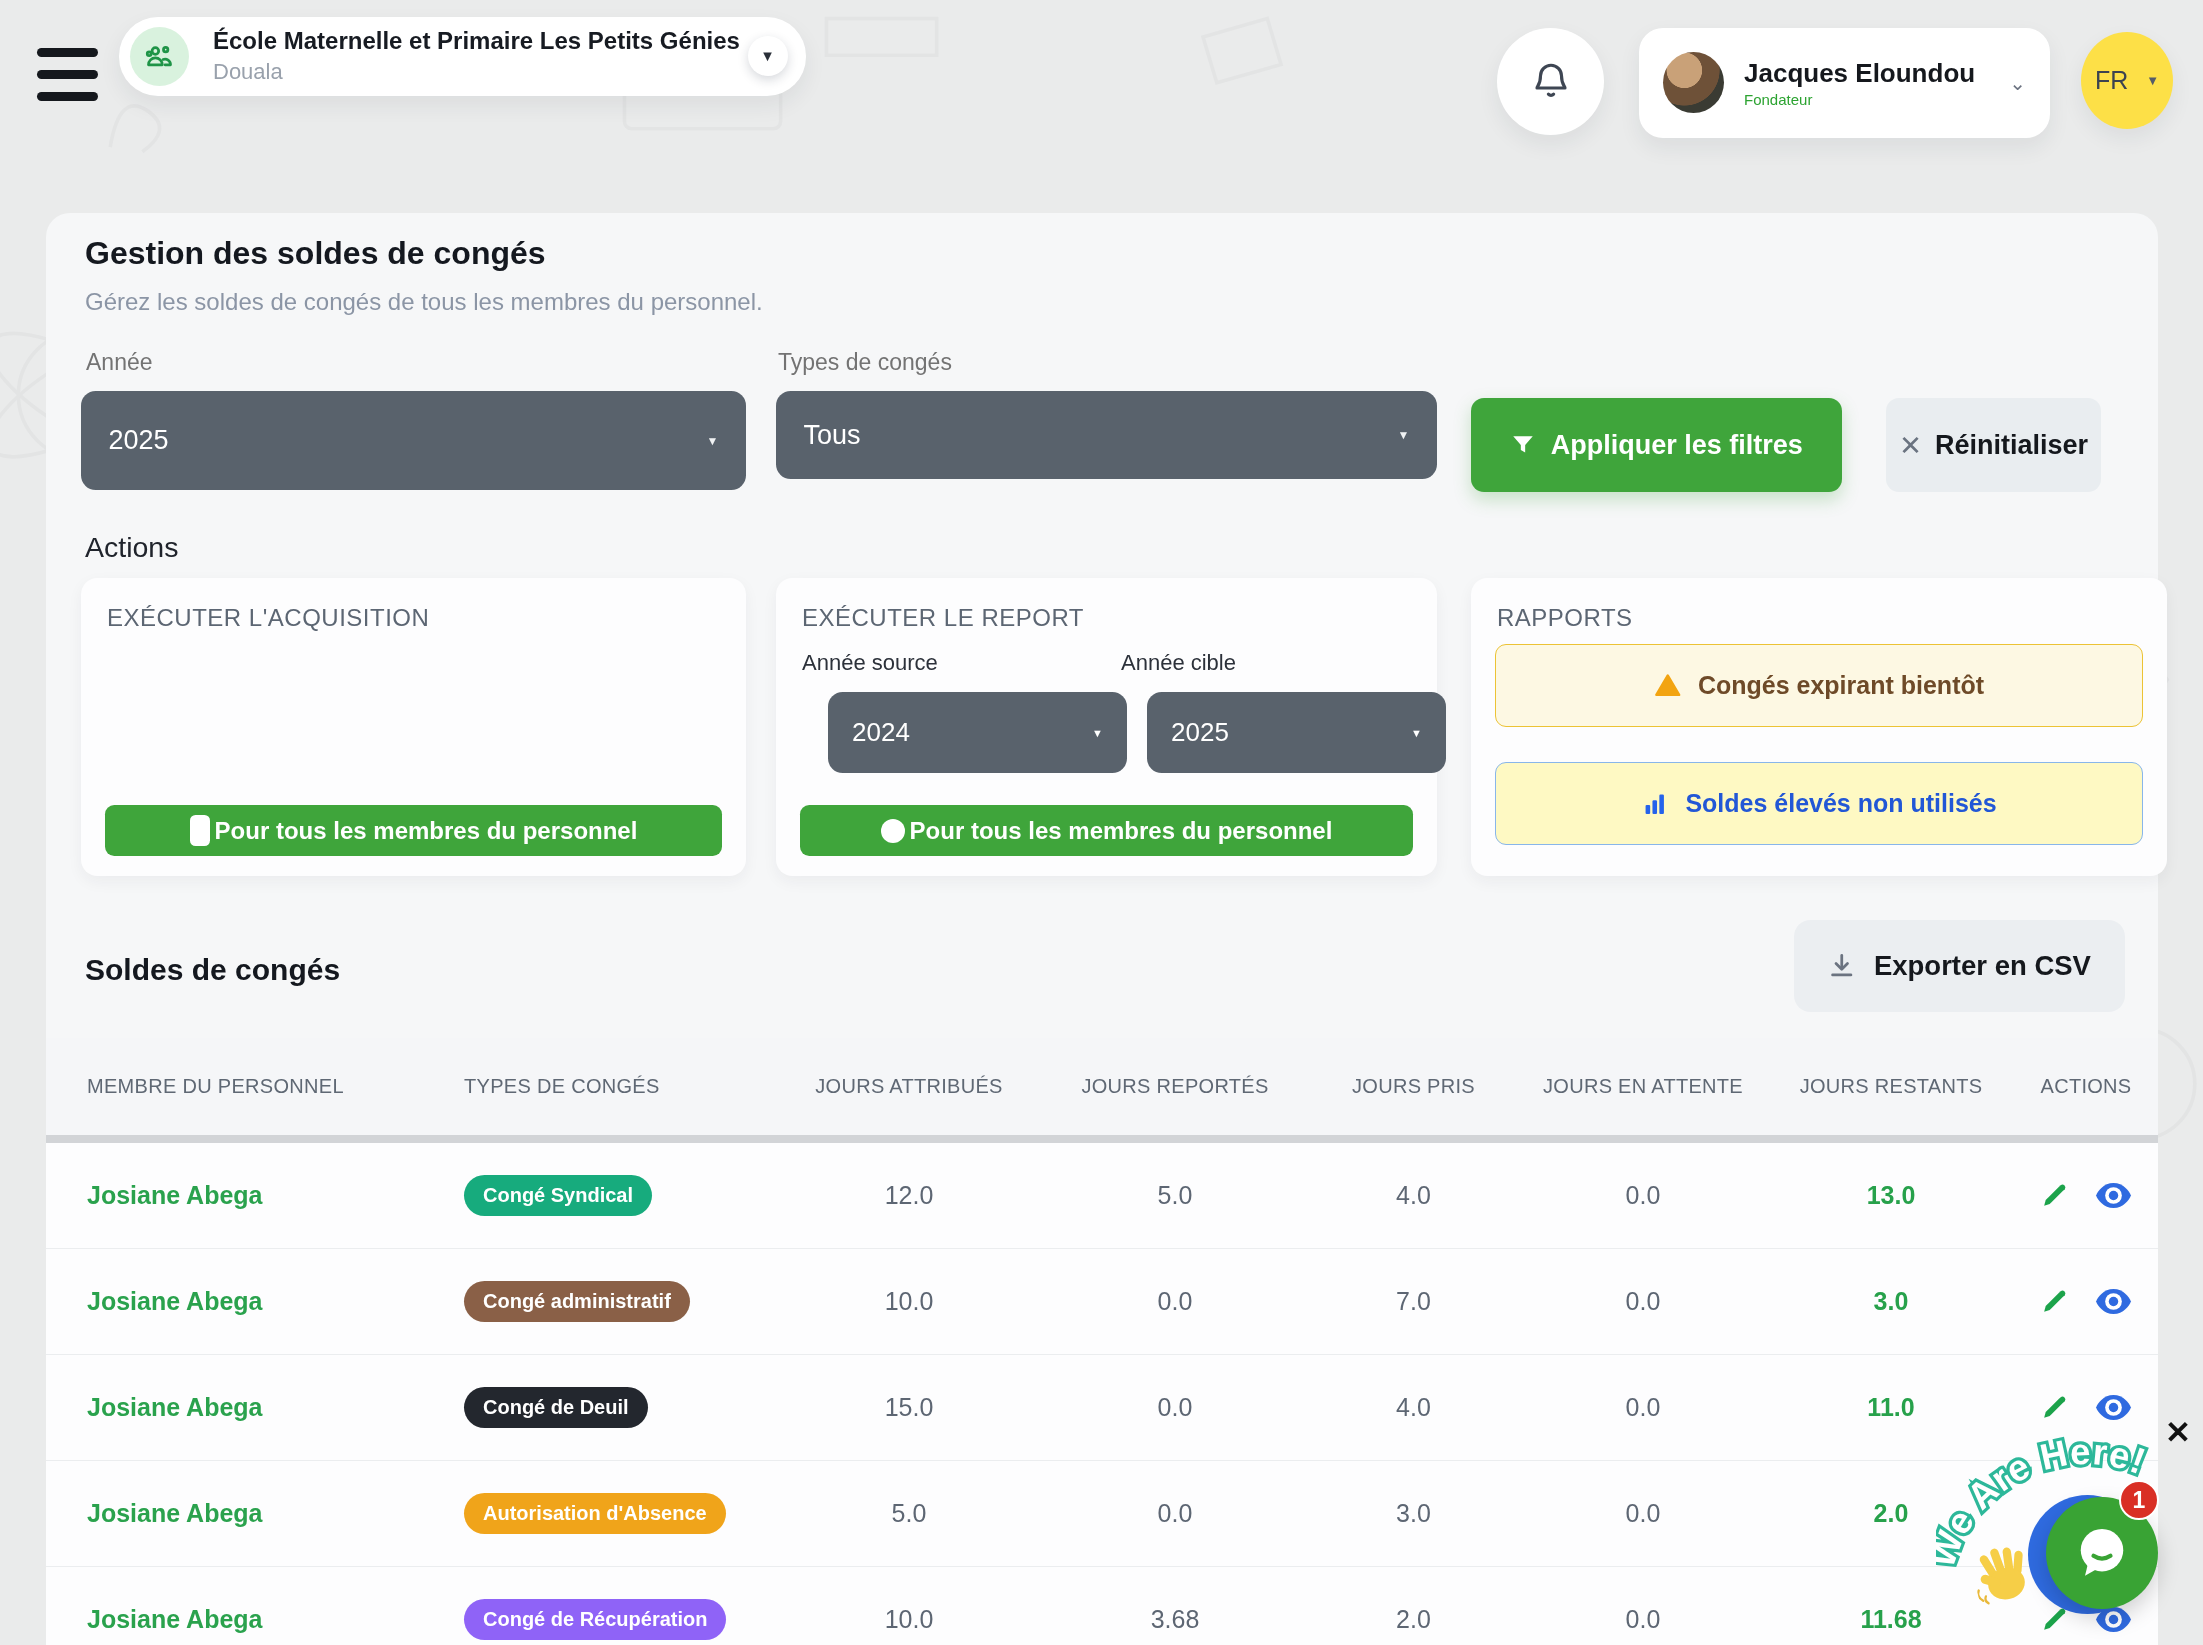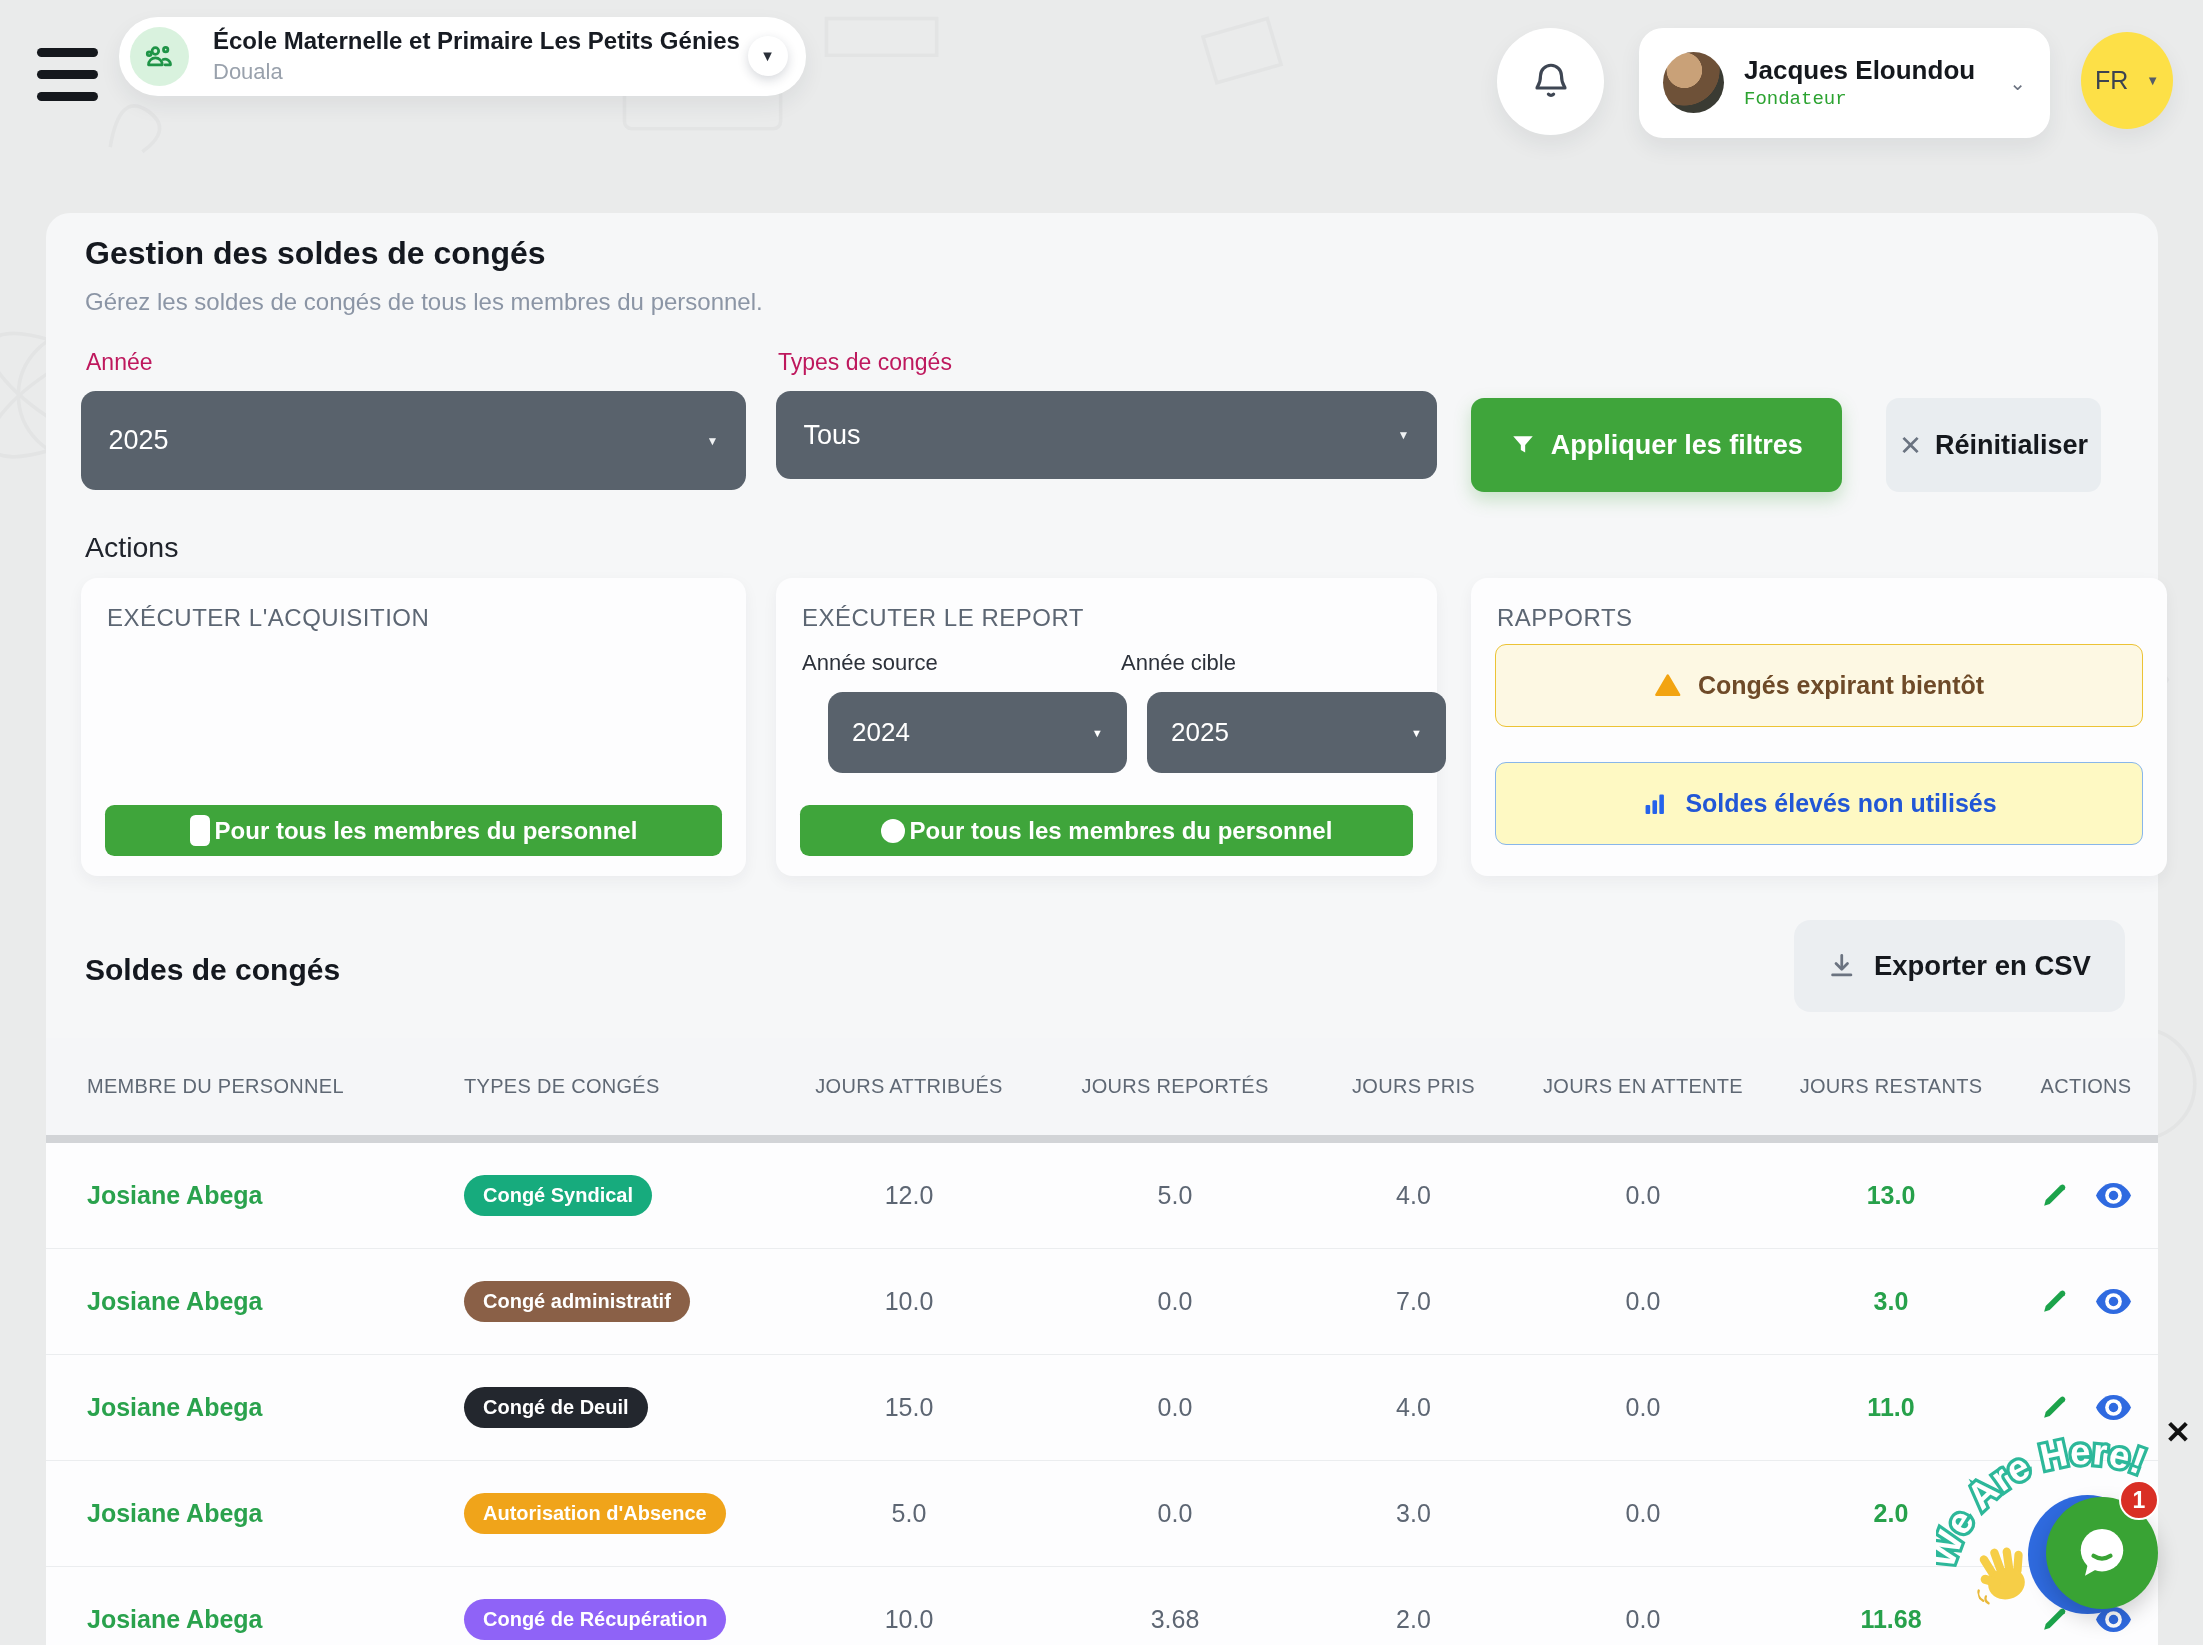--- a/index.html
+++ b/index.html
@@ -23,32 +23,32 @@
   .school-name { font-size:24px; font-weight:bold; color:#171b22; }
   .school-city { font-size:22px; color:#99a1ac; margin-top:3.7px; }
   .school-caret { width:40px; height:40px; border-radius:50%; background:#fff; box-shadow:0 3.7px 11px rgba(30,40,60,.18); display:flex; align-items:center; justify-content:center; font-size:14.7px; color:#2a2f38; cursor:pointer; }
 
   .bell-circle { position:absolute; left:1497px; top:27.5px; width:107px; height:107px; background:#fff; border-radius:50%; box-shadow:0 9.2px 22px rgba(30,40,60,.07); display:flex; align-items:center; justify-content:center; cursor:pointer; }
 
   .user-card { position:absolute; left:1639px; top:27.5px; width:411px; height:110px; background:#fff; border-radius:24px; box-shadow:0 9.2px 22px rgba(30,40,60,.07); display:flex; align-items:center; padding:0 24px; cursor:pointer; }
   .avatar { width:61px; height:61px; border-radius:50%; background:radial-gradient(circle at 35% 30%, #c9a178 0 30%, #6e5138 31% 60%, #3a3b33 61% 100%); flex:none; }
   .user-texts { margin-left:20px; flex:1; }
   .user-name { font-size:26px; font-weight:bold; color:#15181d; }
-  .user-role { font-size:19px; color:#2ca331; margin-top:2px;font-family:Liberation Mono, monospace; }
+  .user-role { font-size:15px; color:#2ca331; margin-top:2px; }
   .user-caret { color:#6b7280; font-size:20px; }
 
   .lang-pill { position:absolute; left:2081px; top:32px; width:92px; height:97px; background:#fde047; border-radius:50%; box-shadow:0 9.2px 22px rgba(30,40,60,.07); display:flex; align-items:center; justify-content:center; gap:18px; font-size:25px; color:#3c4350; font-weight:500; cursor:pointer; }
   .lang-caret { font-size:13px; color:#555d68; }
 
   
   .main-card { position:absolute; left:46px; top:213px; width:2112px; height:1469px; background:#f6f7f8; border-radius:24px; }
   .page-title { position:absolute; left:39px; top:22px; font-size:32px; font-weight:bold; color:#14181f; }
   .page-subtitle { position:absolute; left:39px; top:75px; font-size:24px; color:#8b95a5; }
 
-  .field-label { font-size:23px; color:#be185d; }
+  .field-label { font-size:23px; color:#737373; }
   .lbl-year   { position:absolute; left:40px;  top:136px; }
   .lbl-type   { position:absolute; left:732px; top:136px; }
 
   .select { background:#59626c; border-radius:14.7px; color:#fff; display:flex; align-items:center; justify-content:space-between; padding:0 27.5px; cursor:pointer; }
   .select .val { font-size:27px; font-weight:500; }
   .select .caret { font-size:12px; color:#f0f2f4; }
   .sel-year { position:absolute; left:35px;  top:178px; width:665px; height:99px; }
   .sel-type { position:absolute; left:730px; top:178px; width:661px; height:88px; }
 
   .btn-apply { position:absolute; left:1425px; top:185px; width:371px; height:94px; background:#3fa53b; border:none; border-radius:13px; color:#fff; font-size:27px; font-weight:bold; font-family:inherit; display:flex; align-items:center; justify-content:center; gap:14.7px; cursor:pointer; box-shadow:0 7.3px 16.5px rgba(63,165,59,.25); }

